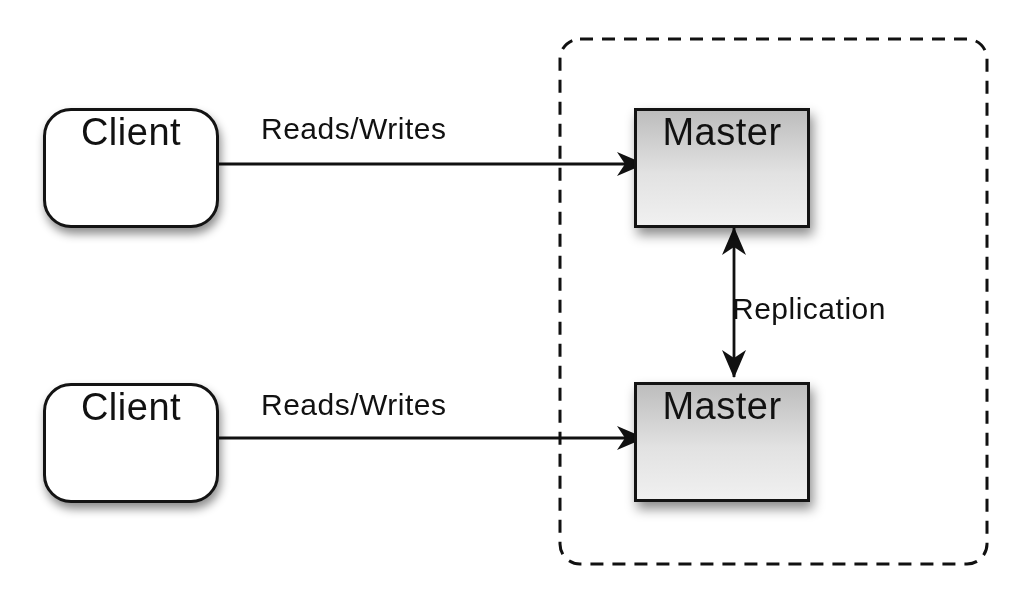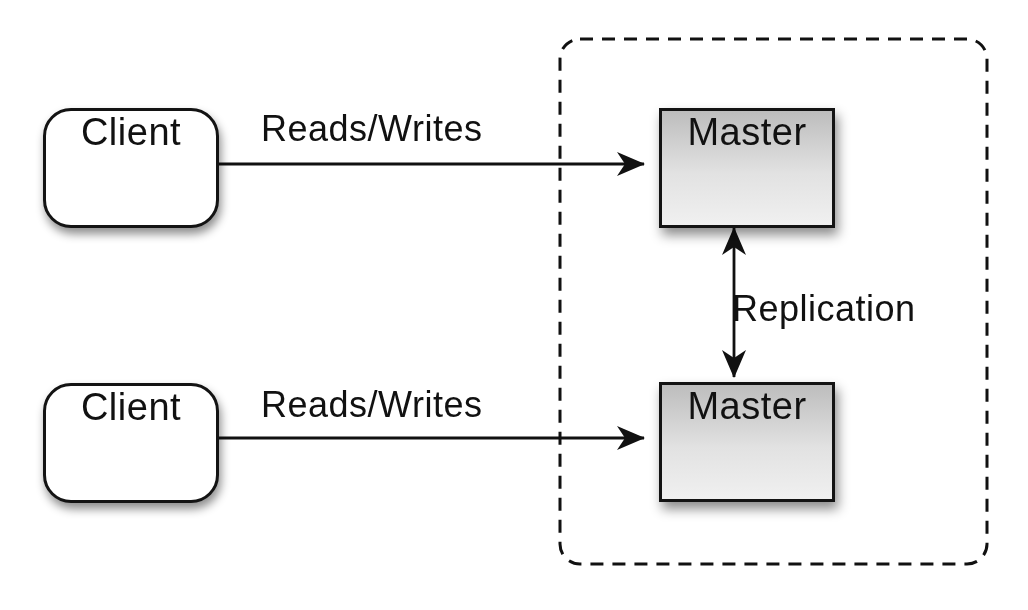--- a/index.html
+++ b/index.html
@@ -38,32 +38,32 @@
     width: 170px;
     height: 114px;
     background: #ffffff;
     border: 3px solid #131313;
     border-radius: 28px;
     box-shadow: 2px 6px 10px rgba(0, 0, 0, 0.45);
   }
   .client-top { top: 108px; }
   .client-bottom { top: 383px; }
   .master-node {
-    left: 659px;
+    left: 634px;
     width: 170px;
     height: 114px;
     background: linear-gradient(180deg, #bdbdbd 0%, #e2e2e2 55%, #f0f0f0 100%);
     border: 3px solid #131313;
     box-shadow: 3px 7px 11px rgba(0, 0, 0, 0.45);
   }
   .master-top { top: 108px; }
   .master-bottom { top: 382px; }
   .edge-label {
     position: absolute;
-    font-size: 36px;
+    font-size: 30px;
     line-height: 44px;
     color: #111111;
     white-space: nowrap;
     z-index: 3;
     letter-spacing: 0.5px;
   }
   .label-rw-top { left: 261px; top: 107px; }
   .label-rw-bottom { left: 261px; top: 383px; }
   .label-replication { left: 732px; top: 287px; }
 </style>

